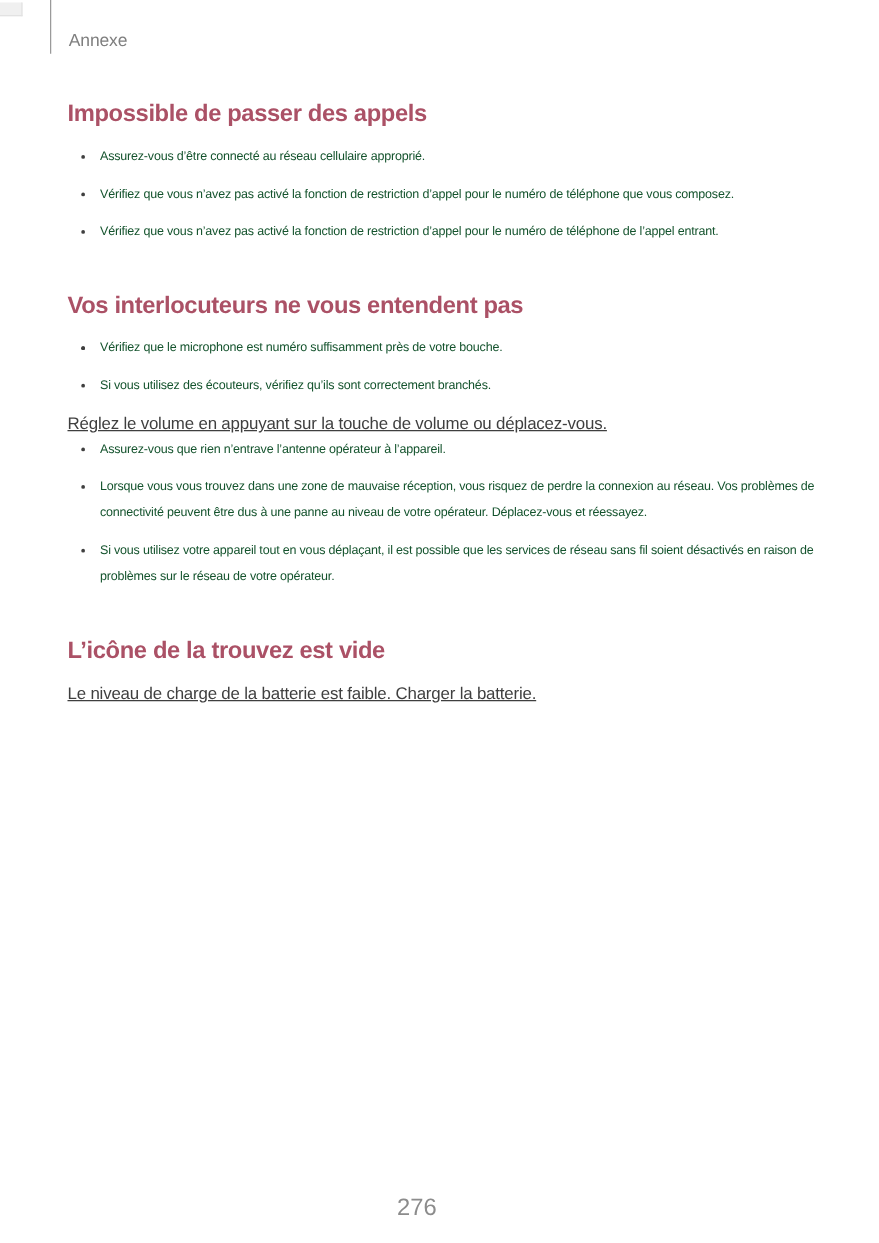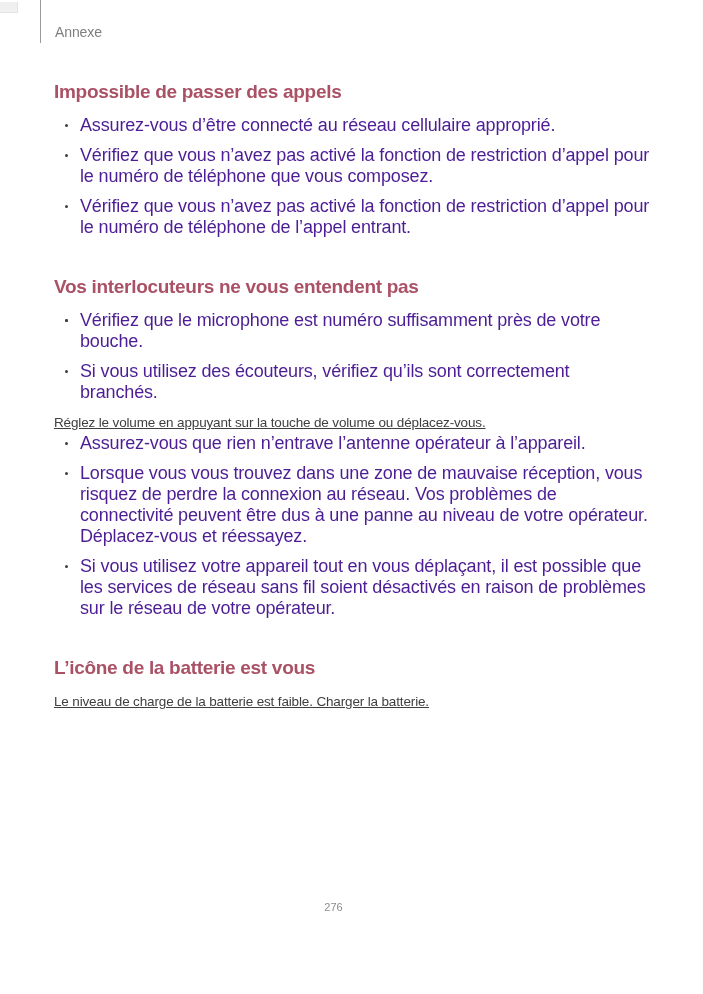--- a/index.html
+++ b/index.html
@@ -69,24 +69,24 @@
   }
   .bullet-list {
     list-style: none;
     margin: 0;
     padding: 0;
   }
   .bullet-item {
     position: relative;
     padding-left: 26px;
     margin: 0 0 9px 0;
-    font-size: 18px;
+    font-size: 10px;
     line-height: 21px;
     letter-spacing: -0.15px;
-    color: #4c1d95;
+    color: #14532d;
   }
   .bullet-dot {
     position: absolute;
     left: 11px;
     top: 9px;
     width: 3px;
     height: 3px;
     border-radius: 50%;
     background: #3f3f3f;
   }
@@ -97,23 +97,23 @@
     letter-spacing: -0.15px;
     color: #3f3f3f;
     text-decoration: underline;
   }
 
   
   .page-number {
     position: absolute;
     left: 0;
     right: 0;
-    top: 901px;
+    top: 956px;
     text-align: center;
-    font-size: 11px;
+    font-size: 19px;
     color: #8c8c8c;
   }
 </style>
 </head>
 <body>
 
 <div class="page">
 
   <div class="corner-artifact"></div>
 
@@ -172,21 +172,21 @@
           <span>Lorsque vous vous trouvez dans une zone de mauvaise réception, vous risquez de perdre la connexion au réseau. Vos problèmes de connectivité peuvent être dus à une panne au niveau de votre opérateur. Déplacez-vous et réessayez.</span>
         </li>
         <li class="bullet-item">
           <span class="bullet-dot"></span>
           <span>Si vous utilisez votre appareil tout en vous déplaçant, il est possible que les services de réseau sans fil soient désactivés en raison de problèmes sur le réseau de votre opérateur.</span>
         </li>
       </ul>
     </div>
 
     <div class="section">
-      <h2 class="section-title">L’icône de la batterie est vous</h2>
+      <h2 class="section-title">L’icône de la trouvez est vide</h2>
       <p class="section-paragraph">Le niveau de charge de la batterie est faible. Charger la batterie.</p>
     </div>
 
   </div>
 
   <div class="page-number">276</div>
 
 </div>
 
 </body></html>

